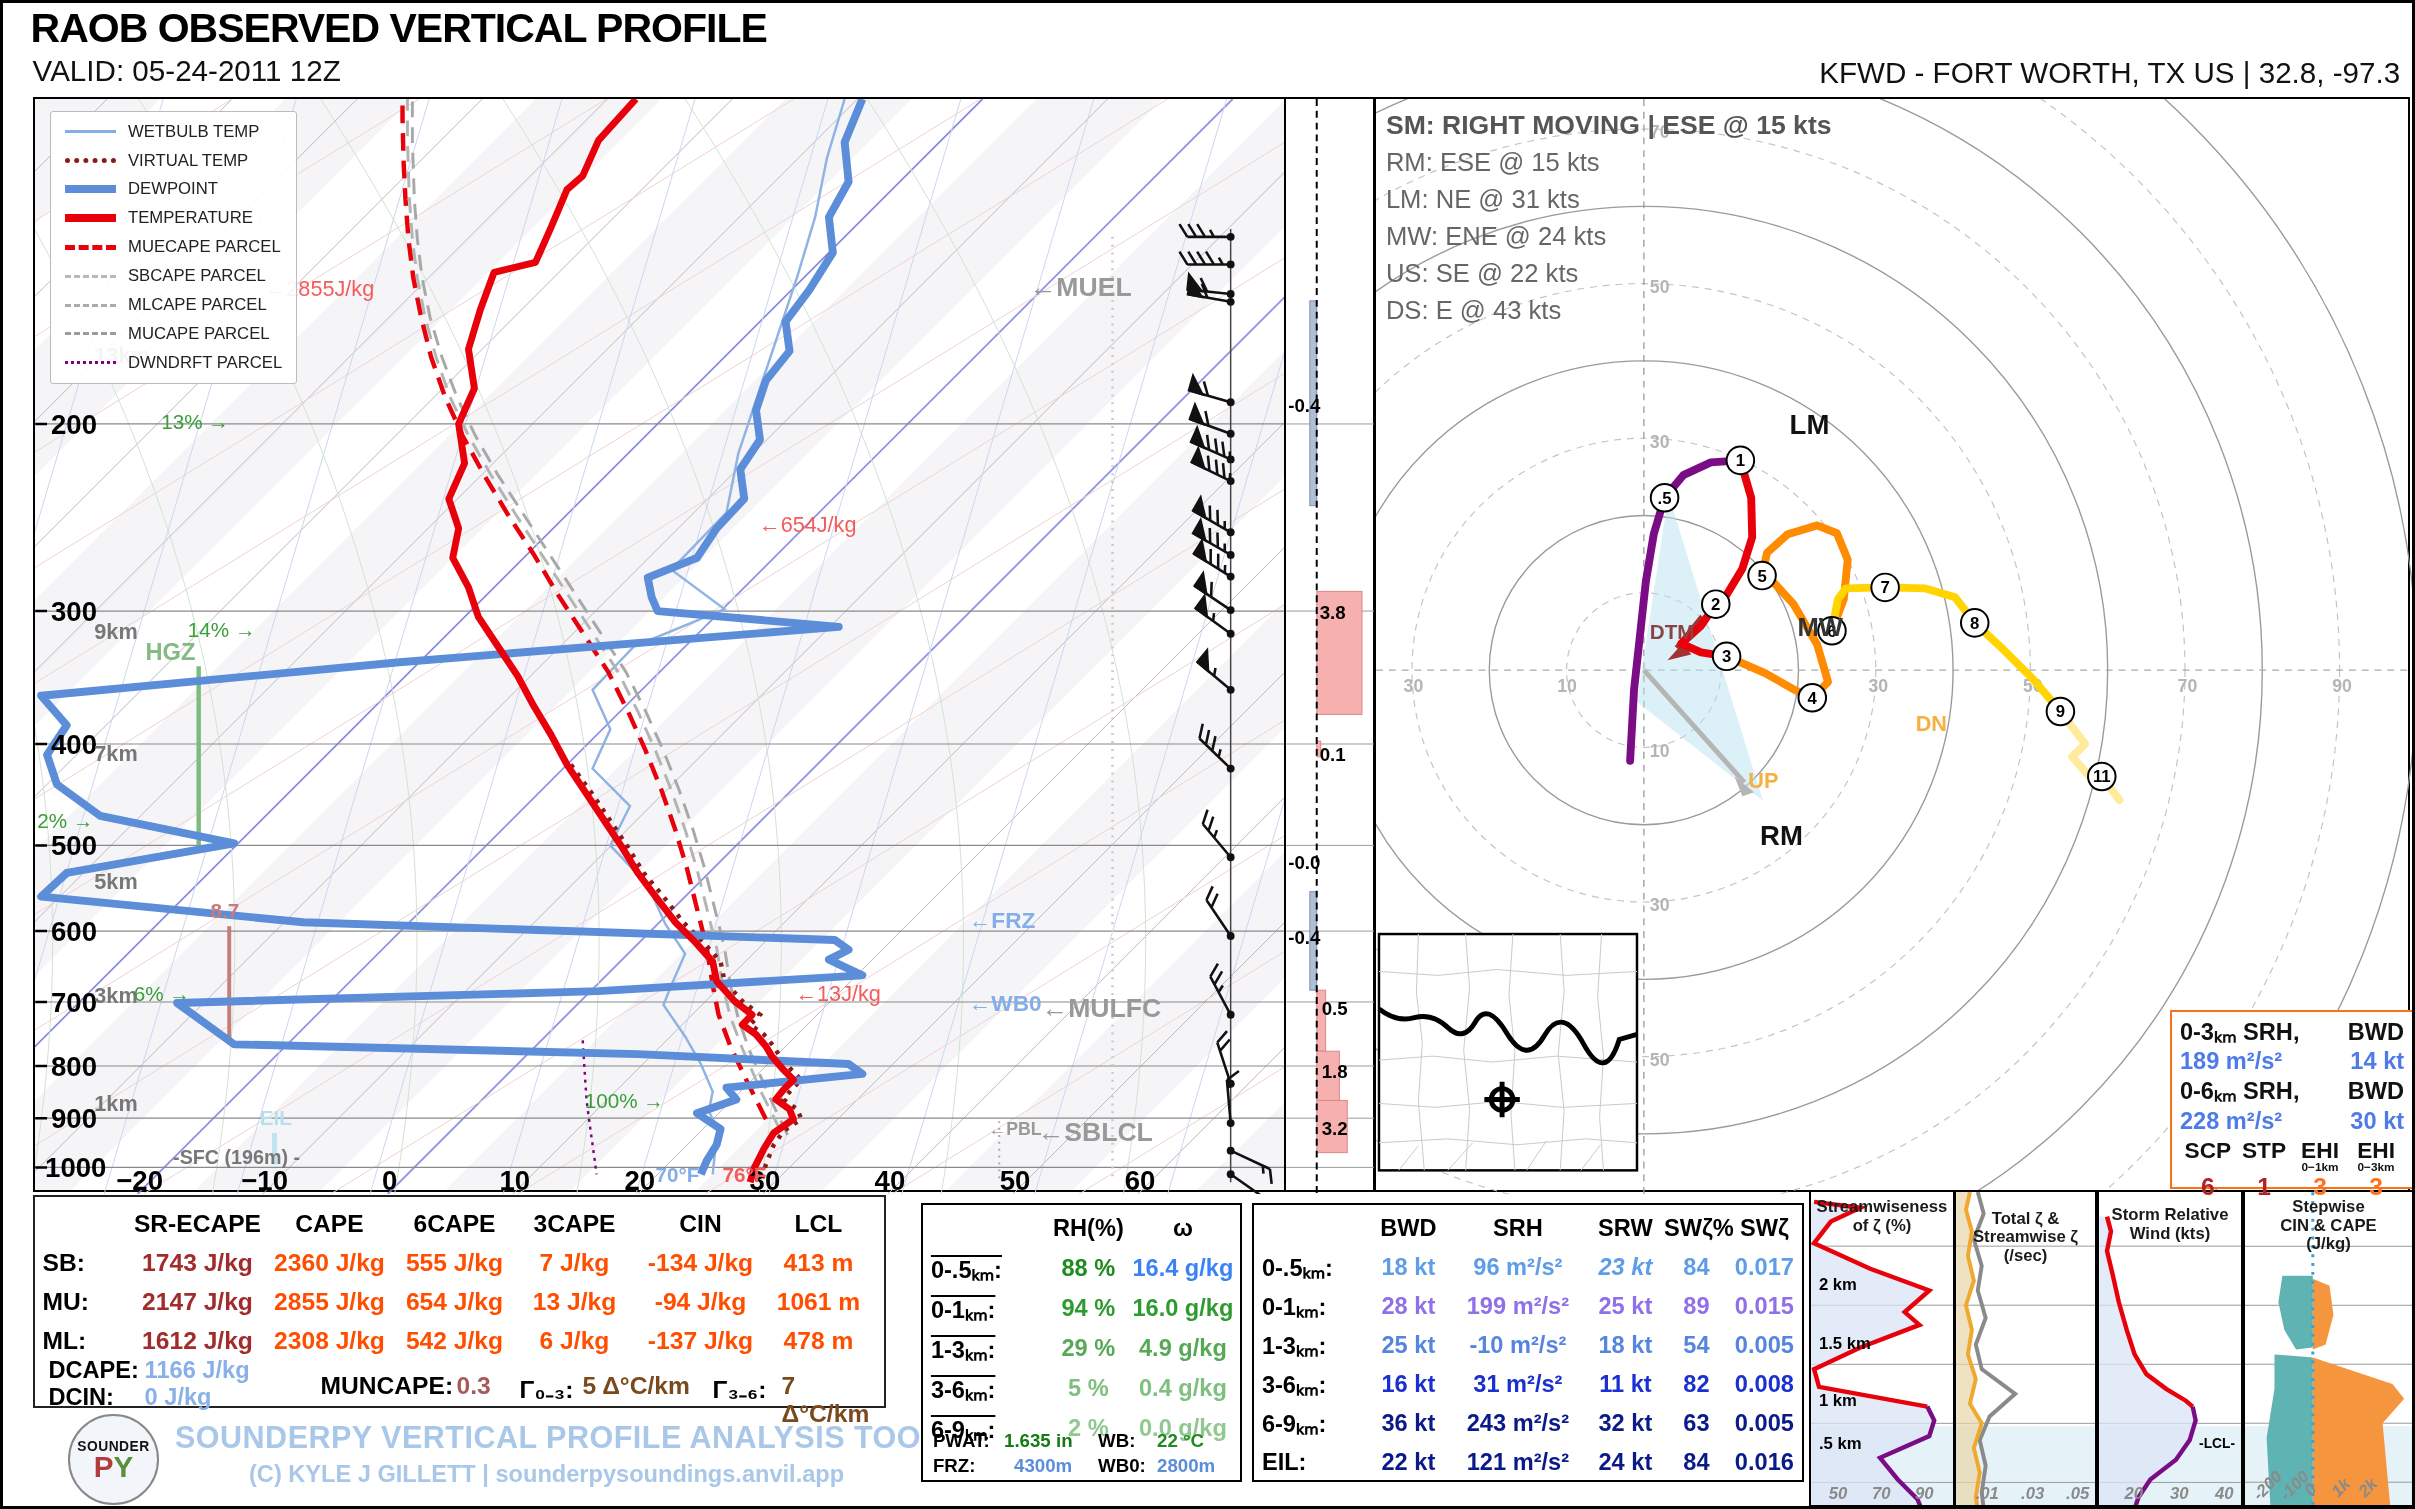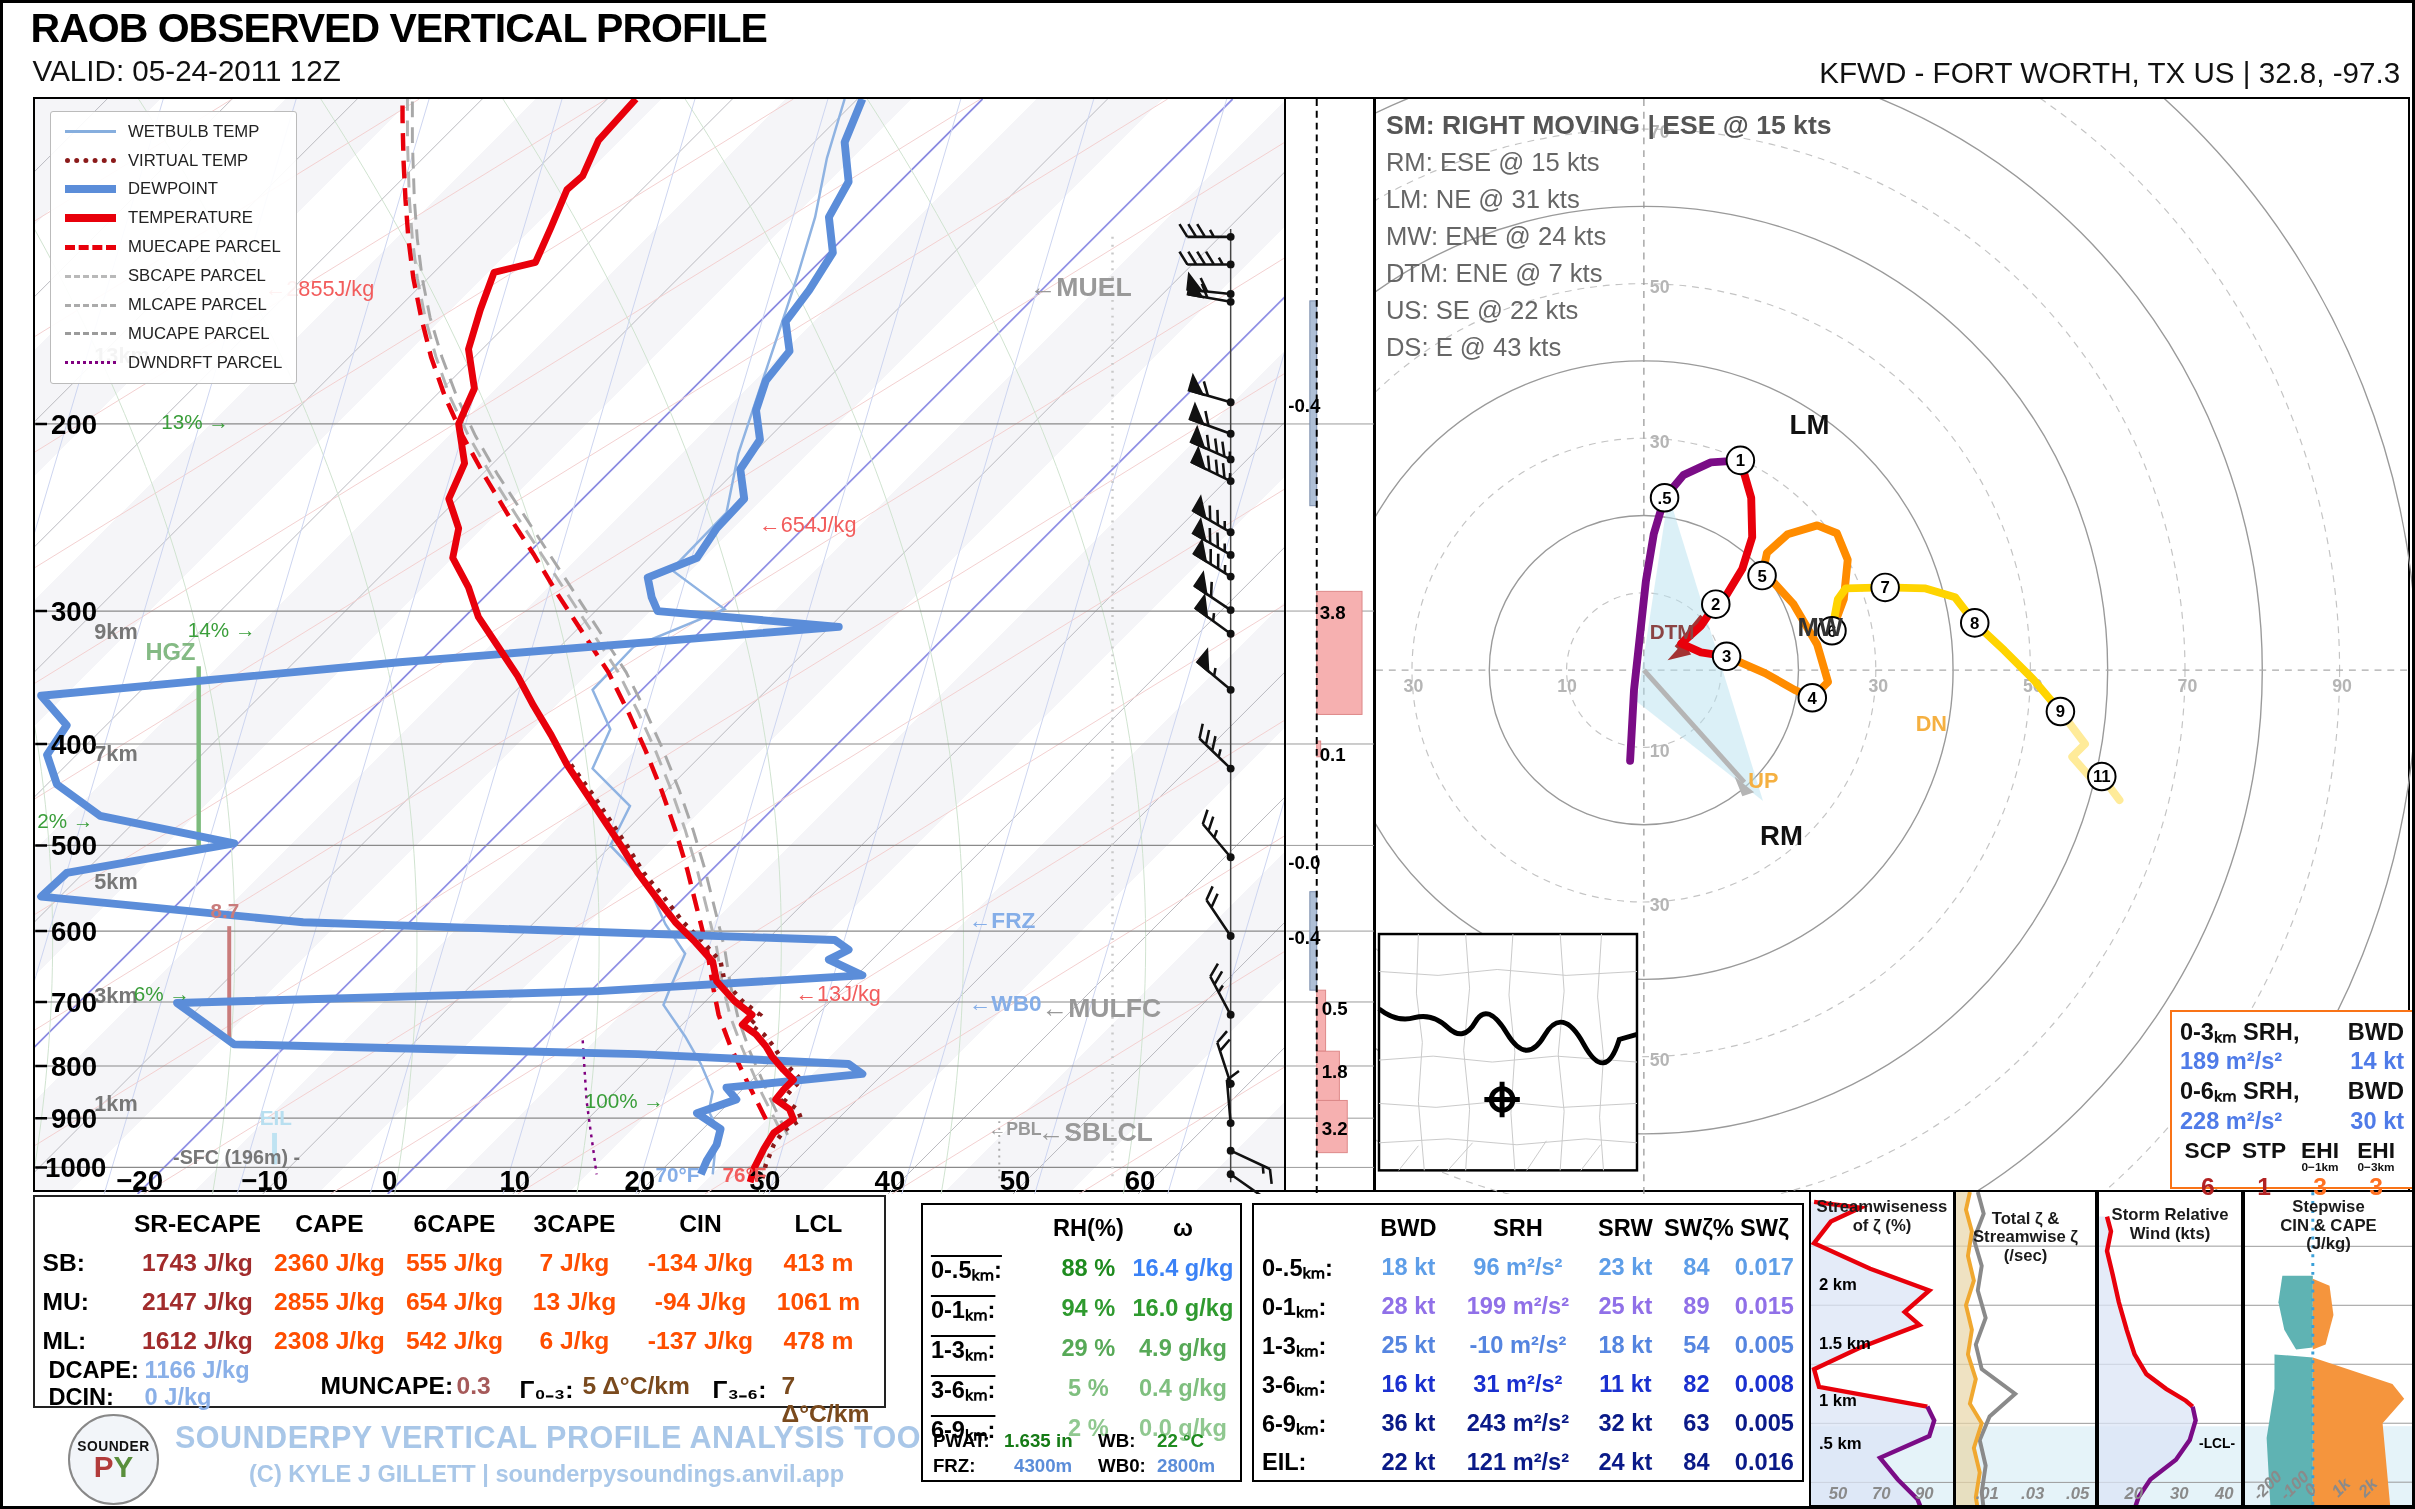--- a/index.html
+++ b/index.html
@@ -510,21 +510,20 @@
             <path d="M125,150 V186 M107,168 H143"></path>
           </g>
         </g>
       </g>
     </svg>
     <div class="abs hodoinfo">
       <div class="sm">SM: RIGHT MOVING | ESE @ 15 kts</div>
       <div>RM: ESE @ 15 kts</div>
       <div>LM: NE @ 31 kts</div>
       <div>MW: ENE @ 24 kts</div>
-      <div>DTM: ENE @ 7 kts</div>
       <div>US: SE @ 22 kts</div>
       <div>DS: E @ 43 kts</div>
     </div>
   </div>
 
   <div id="statbox" class="abs">
     <div class="sbrow">
         <span class="sbhead">0-3ₖₘ SRH,</span>
         <span class="sbhead">BWD</span>
       </div>
@@ -656,21 +655,21 @@
       <span></span>
       <span style="color:#000;">BWD</span>
       <span style="color:#000;">SRH</span>
       <span style="color:#000;">SRW</span>
       <span style="color:#000;">SWζ%</span>
       <span style="color:#000;">SWζ</span>
 
       <span class="shl">0-.5ₖₘ:</span>
       <span style="color:#5e9ee8;">18 kt</span>
       <span style="color:#5e9ee8;">96 m²/s²</span>
-      <span style="color:#5e9ee8;">23 kt</span>
+      <span style="color:#5e9ee8;font-style:italic;">23 kt</span>
       <span style="color:#5e9ee8;">84</span>
       <span style="color:#5e9ee8;">0.017</span>
 
       <span class="shl">0-1ₖₘ:</span>
       <span style="color:#9070e8;">28 kt</span>
       <span style="color:#9070e8;">199 m²/s²</span>
       <span style="color:#9070e8;">25 kt</span>
       <span style="color:#9070e8;">89</span>
       <span style="color:#9070e8;">0.015</span>
 

